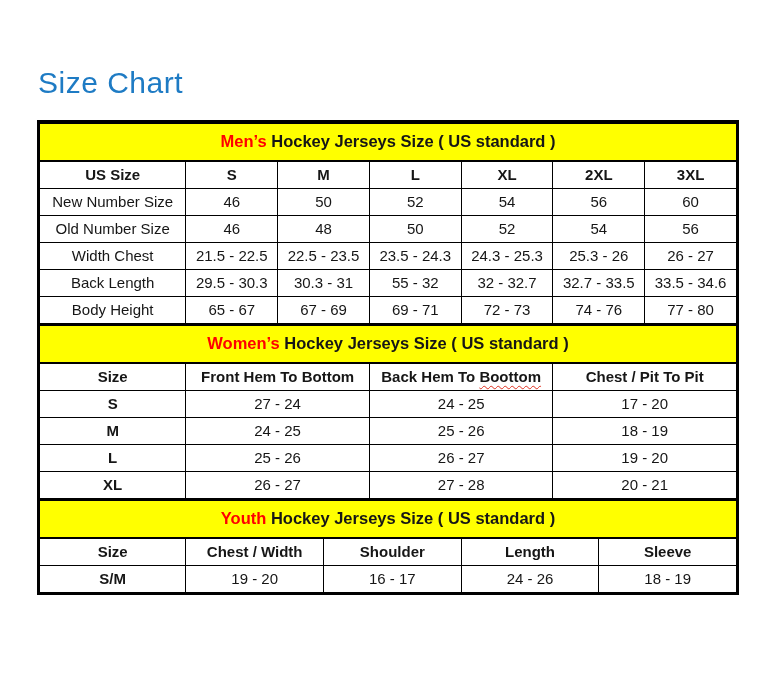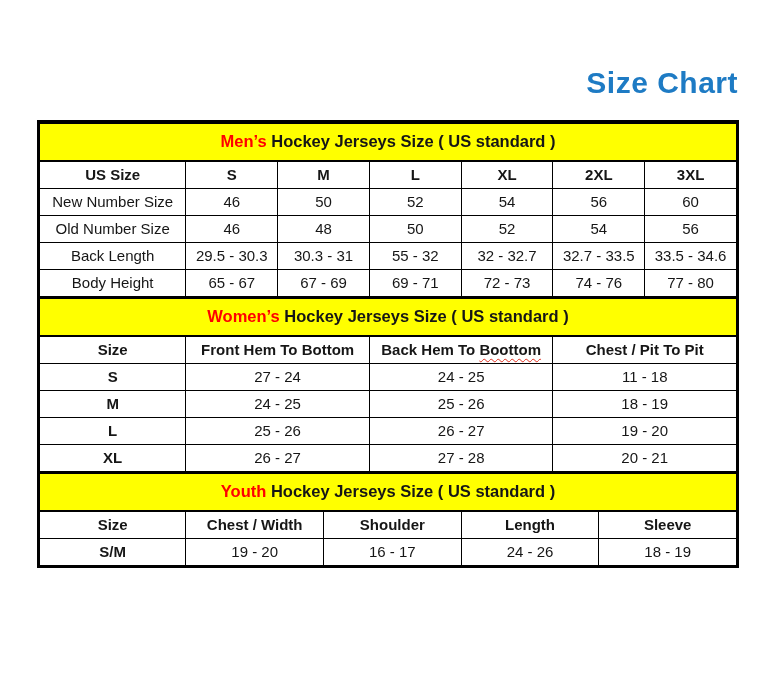--- a/index.html
+++ b/index.html
@@ -10,22 +10,22 @@
   }
   html,body{margin:0;padding:0;background:#ffffff;}
   body{
     width:776px;height:692px;
     font-family:"Liberation Sans", sans-serif;
     color:var(--ink);
   }
   .page{position:relative;width:776px;height:692px;background:#ffffff;overflow:hidden;}
   .page-title{
     position:absolute;top:66px;left:38px;width:700px;
-    text-align:right;
-    font-size:30px;font-weight:bold;color:var(--title-blue);
+    text-align:left;
+    font-size:30px;font-weight:normal;color:var(--title-blue);
     letter-spacing:0.5px;
   }
   .tables-wrap{
     position:absolute;top:120px;left:37px;width:702px;
     border:2px solid #000;box-sizing:border-box;background:#fff;
   }
   table.size-table{
     width:100%;border-collapse:collapse;table-layout:fixed;
   }
   .size-table th,.size-table td{
@@ -97,20 +97,29 @@
           <tr>
             <td class="row-label">Old Number Size</td>
             <td class="">46</td>
             <td class="">48</td>
             <td class="">50</td>
             <td class="">52</td>
             <td class="">54</td>
             <td class="">56</td>
           </tr>
           <tr>
+            <td class="row-label">Width Chest</td>
+            <td class="">21.5 - 22.5</td>
+            <td class="">22.5 - 23.5</td>
+            <td class="">23.5 - 24.3</td>
+            <td class="">24.3 - 25.3</td>
+            <td class="">25.3 - 26</td>
+            <td class="">26 - 27</td>
+          </tr>
+          <tr>
             <td class="row-label">Back Length</td>
             <td class="">29.5 - 30.3</td>
             <td class="">30.3 - 31</td>
             <td class="">55 - 32</td>
             <td class="">32 - 32.7</td>
             <td class="">32.7 - 33.5</td>
             <td class="">33.5 - 34.6</td>
           </tr>
           <tr>
             <td class="row-label">Body Height</td>
@@ -137,21 +146,21 @@
           <tr>
             <th>Size</th>
             <th>Front Hem To Bottom</th>
             <th><span class="">Back Hem To </span><span class="squiggle">Boottom</span></th>
             <th>Chest / Pit To Pit</th>
           </tr>
           <tr>
             <td class="row-label bold">S</td>
             <td class="">27 - 24</td>
             <td class="">24 - 25</td>
-            <td class="">11 - 18</td>
+            <td class="">17 - 20</td>
           </tr>
           <tr>
             <td class="row-label bold">M</td>
             <td class="">24 - 25</td>
             <td class="">25 - 26</td>
             <td class="">18 - 19</td>
           </tr>
           <tr>
             <td class="row-label bold">L</td>
             <td class="">25 - 26</td>

